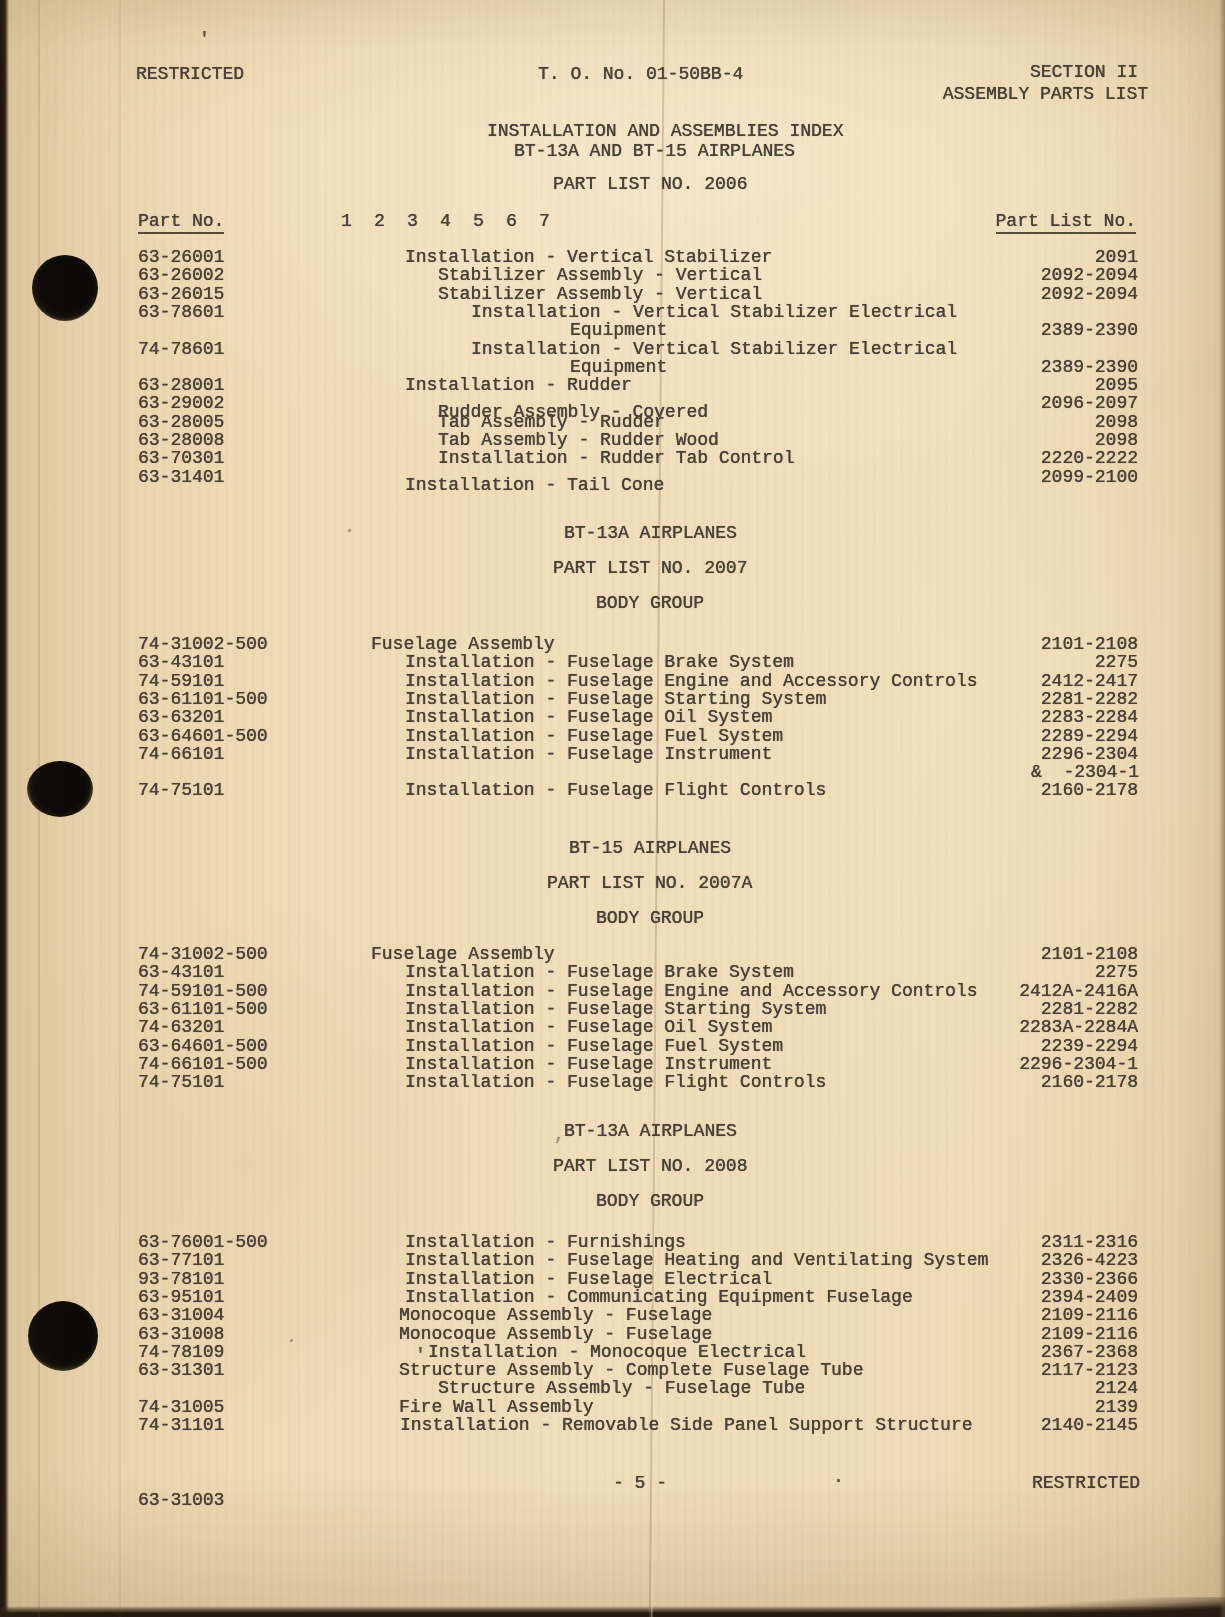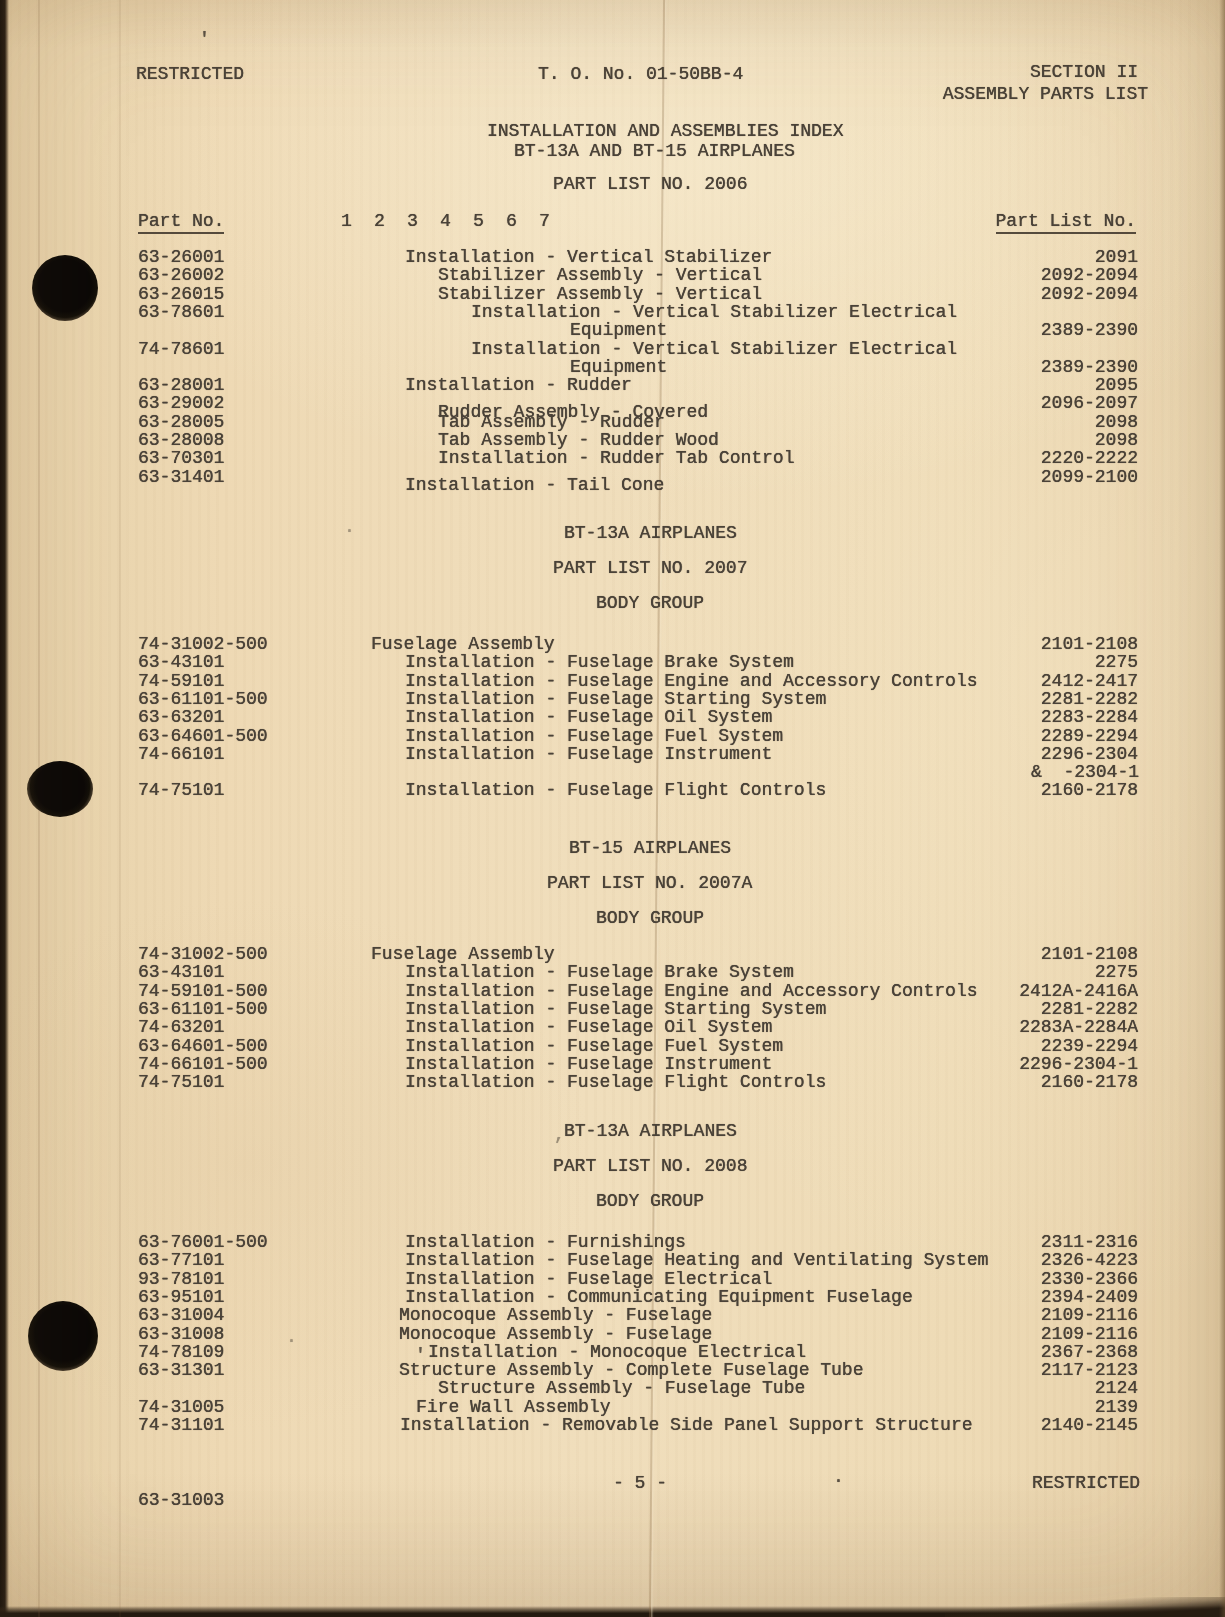--- a/index.html
+++ b/index.html
@@ -204,21 +204,21 @@
       <span class="tw" style="left: 138px; top: 1342.8px;">74-78109</span>
       <span class="tw" style="left: 428px; top: 1342.8px;">Installation - Monocoque Electrical</span>
       <span class="tw num" style="top: 1342.8px;">2367-2368</span>
       <span class="tw" style="left: 138px; top: 1361.1px;">63-31301</span>
       <span class="tw" style="left: 399px; top: 1361.1px;">Structure Assembly - Complete Fuselage Tube</span>
       <span class="tw num" style="top: 1361.1px;">2117-2123</span>
       <span class="tw" style="left: 138px; top: 1456px; margin-top: 35px;">63-31003</span>
       <span class="tw" style="left: 438px; top: 1379.4px;">Structure Assembly - Fuselage Tube</span>
       <span class="tw num" style="top: 1379.4px;">2124</span>
       <span class="tw" style="left: 138px; top: 1397.7px;">74-31005</span>
-      <span class="tw" style="left: 416px; top: 1397.7px;">Fire Wall Assembly</span>
+      <span class="tw" style="left: 399px; top: 1397.7px;">Fire Wall Assembly</span>
       <span class="tw num" style="top: 1397.7px;">2139</span>
       <span class="tw" style="left: 138px; top: 1416px;">74-31101</span>
       <span class="tw" style="left: 400px; top: 1416px;">Installation - Removable Side Panel Support Structure</span>
       <span class="tw num" style="top: 1416px;">2140-2145</span>
     </div>
 
   <span class="tw pos-page">- 5 -</span>
   <span class="tw pos-fcl">RESTRICTED</span>
 
   <div id="marks">

